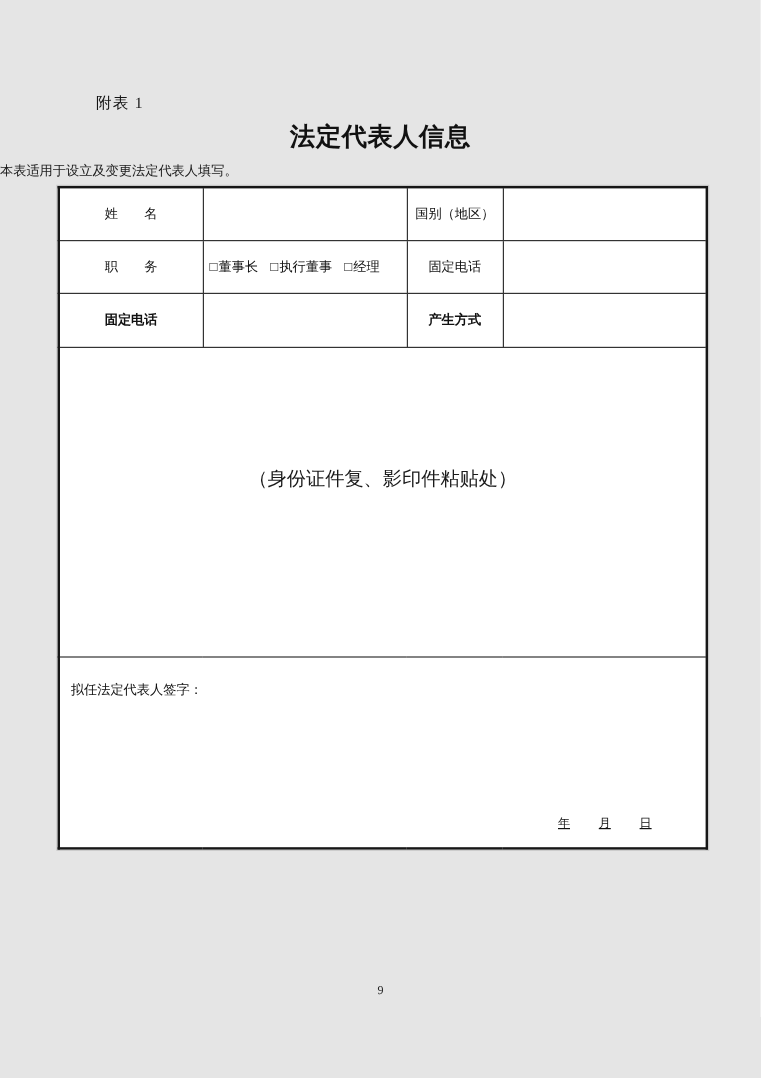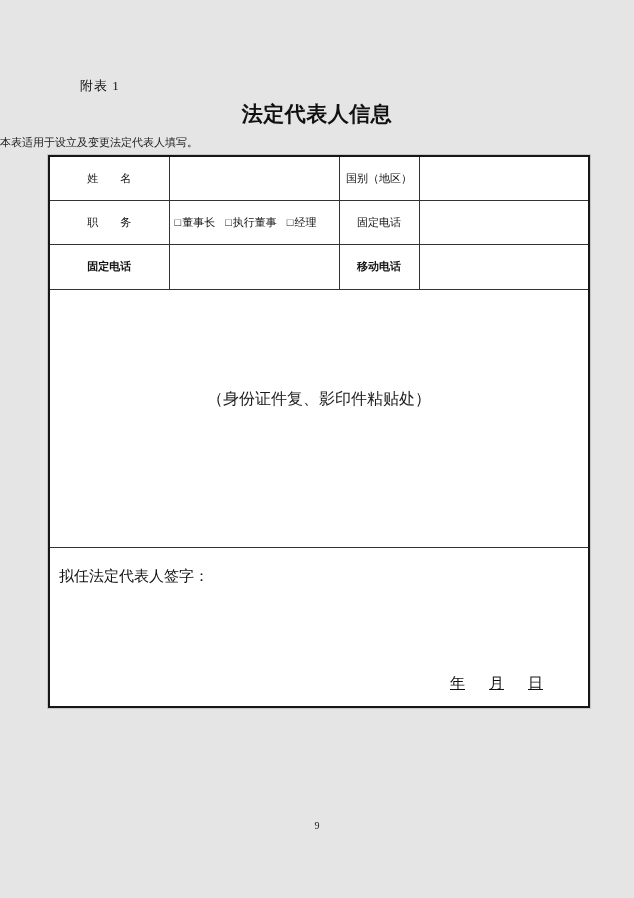--- a/index.html
+++ b/index.html
@@ -96,27 +96,27 @@
   }
   td.sig-cell {
     height: 158px;
     position: relative;
     vertical-align: top;
   }
   .sig-label {
     position: absolute;
     top: 19px;
     left: 9px;
-    font-size: 15px;
+    font-size: 11px;
   }
   .date-line {
     position: absolute;
     right: 45px;
     bottom: 13px;
-    font-size: 15px;
+    font-size: 10px;
     white-space: nowrap;
     text-decoration: underline;
   }
   .date-line .date-part { margin-left: 24px; }
   .date-line .date-part:first-child { margin-left: 0; }
   .page-number {
     position: absolute;
     top: 820px;
     left: 0;
     width: 100%;
@@ -154,21 +154,21 @@
         <td class="label-cell">职　　务</td>
         <td class="options-cell">
           <span class="chk-option"><span class="chk-box">□</span><span>董事长</span></span><span class="chk-option"><span class="chk-box">□</span><span>执行董事</span></span><span class="chk-option"><span class="chk-box">□</span><span>经理</span></span>
         </td>
         <td class="label-cell">固定电话</td>
         <td class="value-cell"></td>
       </tr>
       <tr class="r-sm2">
         <td class="label-cell">固定电话</td>
         <td class="value-cell"></td>
-        <td class="label-cell">移动电话</td>
+        <td class="label-cell">产生方式</td>
         <td class="value-cell"></td>
       </tr>
       <tr>
         <td class="photo-cell" colspan="4">
           <div class="photo-text">（身份证件复、影印件粘贴处）</div>
         </td>
       </tr>
       <tr>
         <td class="sig-cell" colspan="4">
           <div class="sig-label">拟任法定代表人签字：</div>

